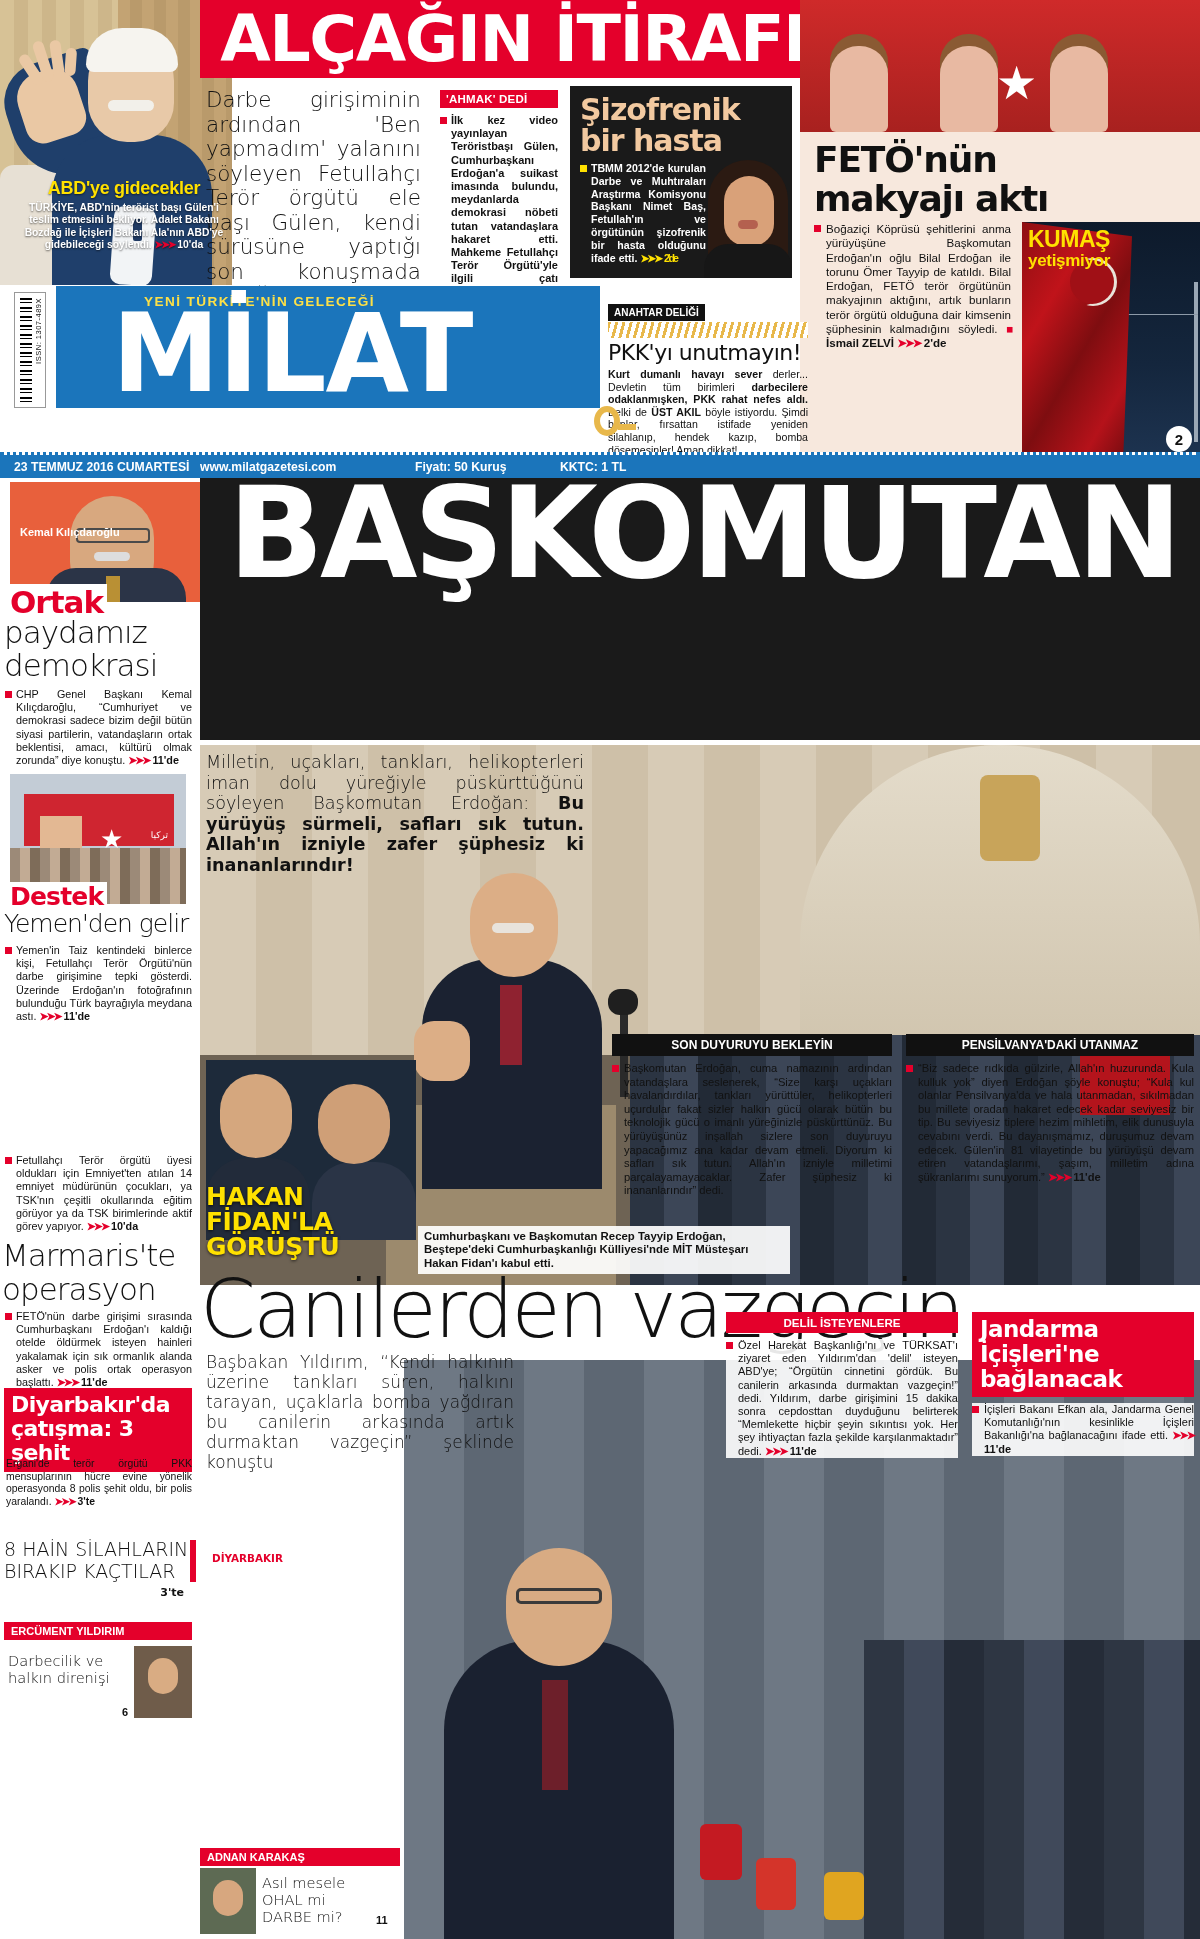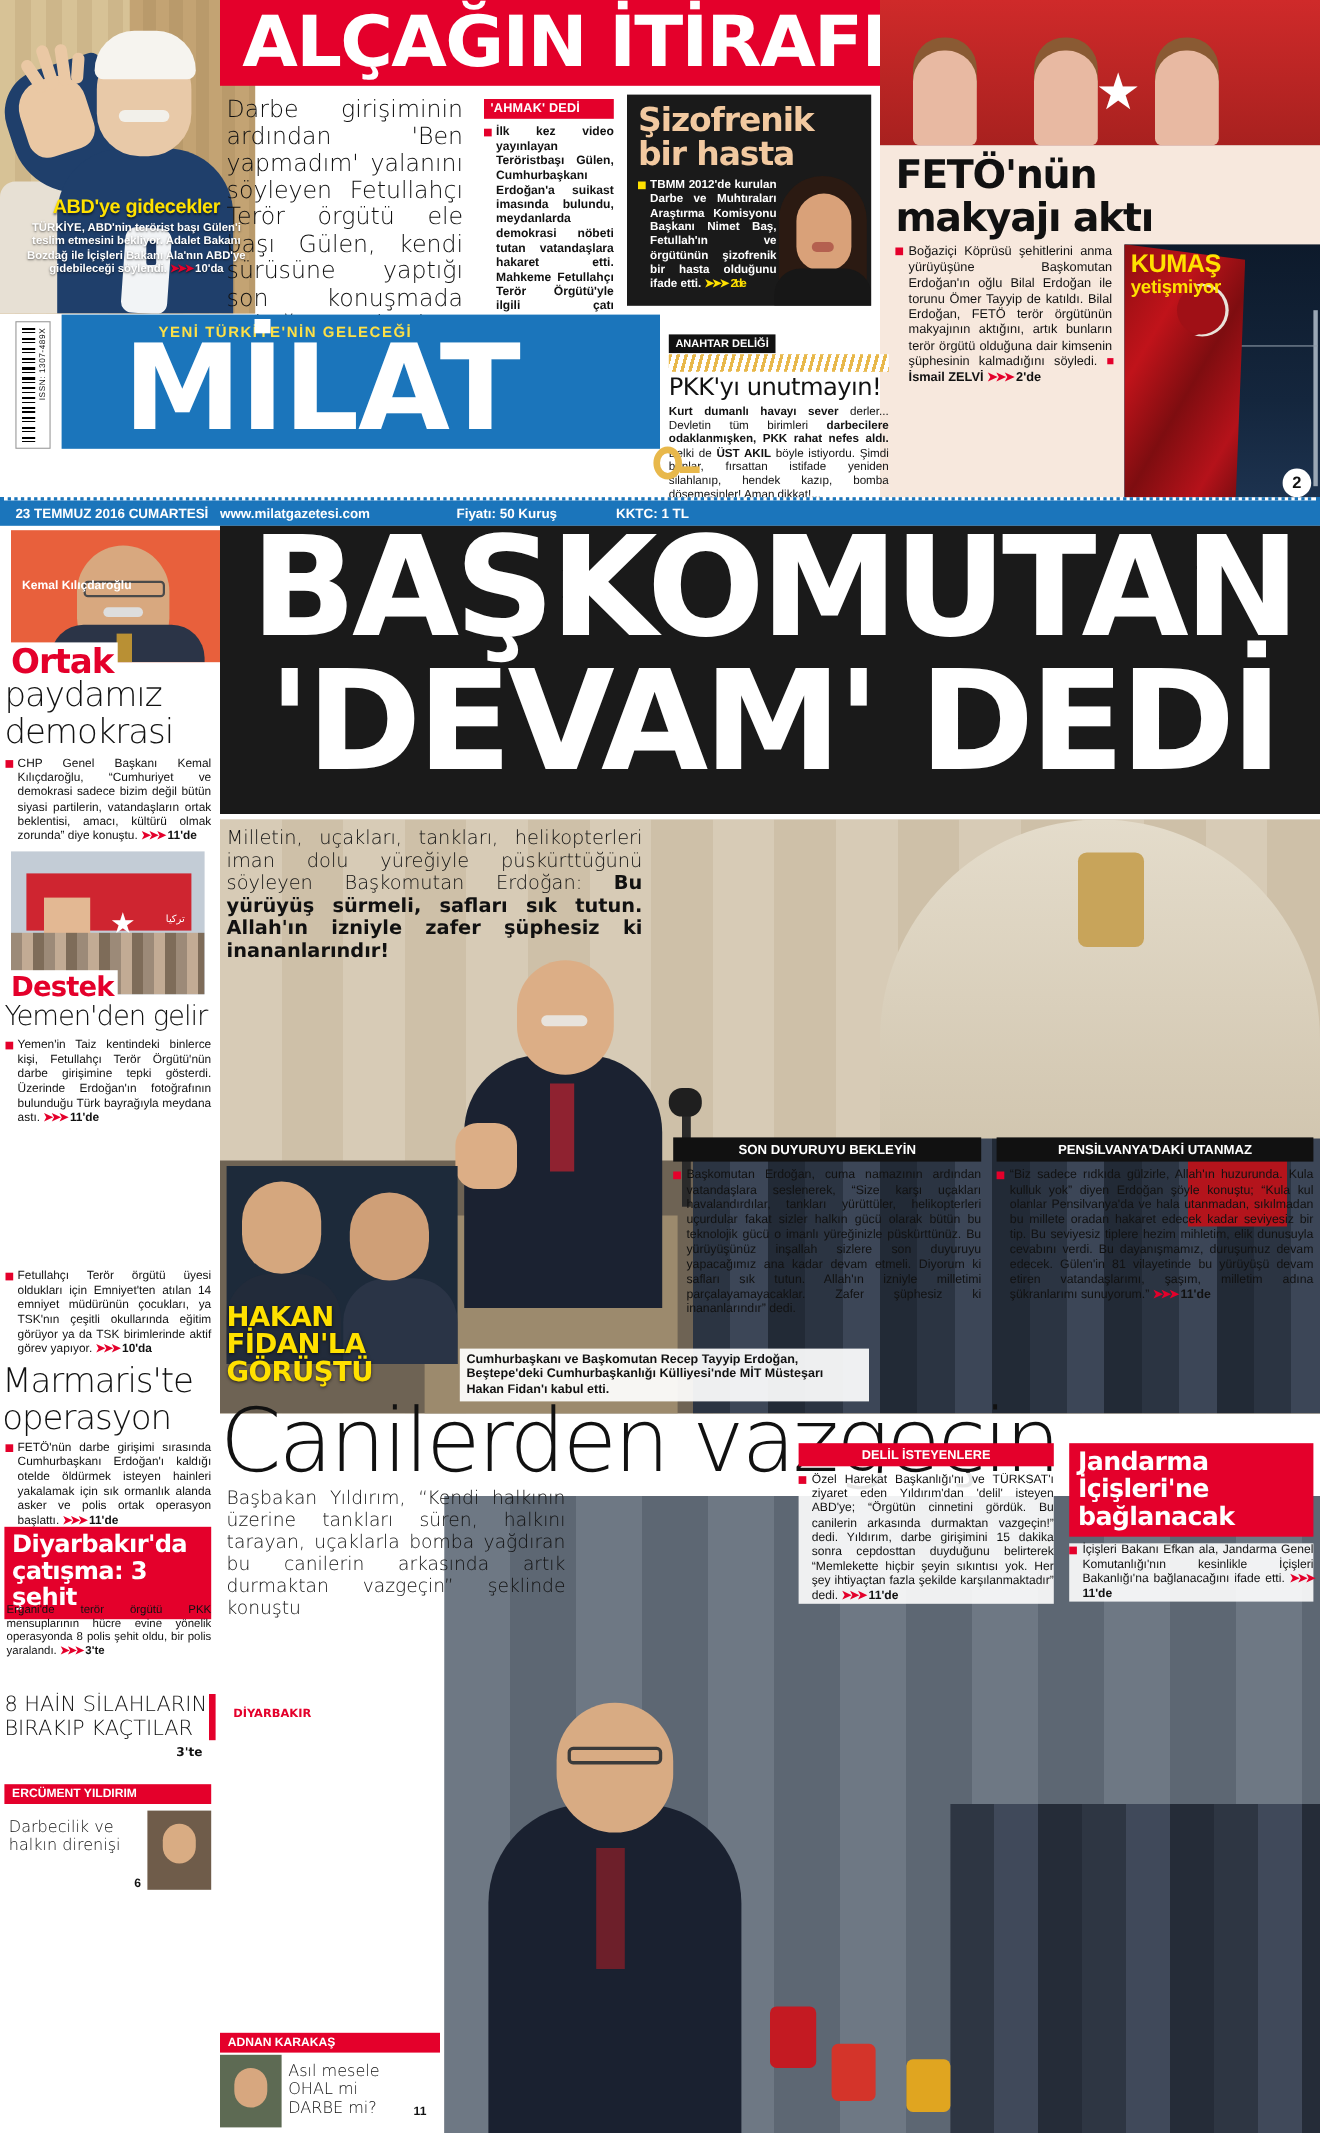--- a/index.html
+++ b/index.html
@@ -522,21 +522,20 @@
       <div class="tx">
         <span>Darbecilik ve</span><br>
         <span>halkın direnişi</span>
       </div>
       <div class="n">6</div>
     </div>
   </div>
 
   <div class="baskomutan">
     <div class="l1">BAŞKOMUTAN</div>
-    <div class="l2">'DEVAM' DEDİ</div>
   </div>
 
   <div class="mainphoto">
     <div class="wallpanel"></div>
     <div class="arch"></div>
     <div class="lamp"></div>
     <div class="stage"></div>
     <div class="crowd"></div>
     <div class="flagdet"></div>
     <div class="podium"></div>

